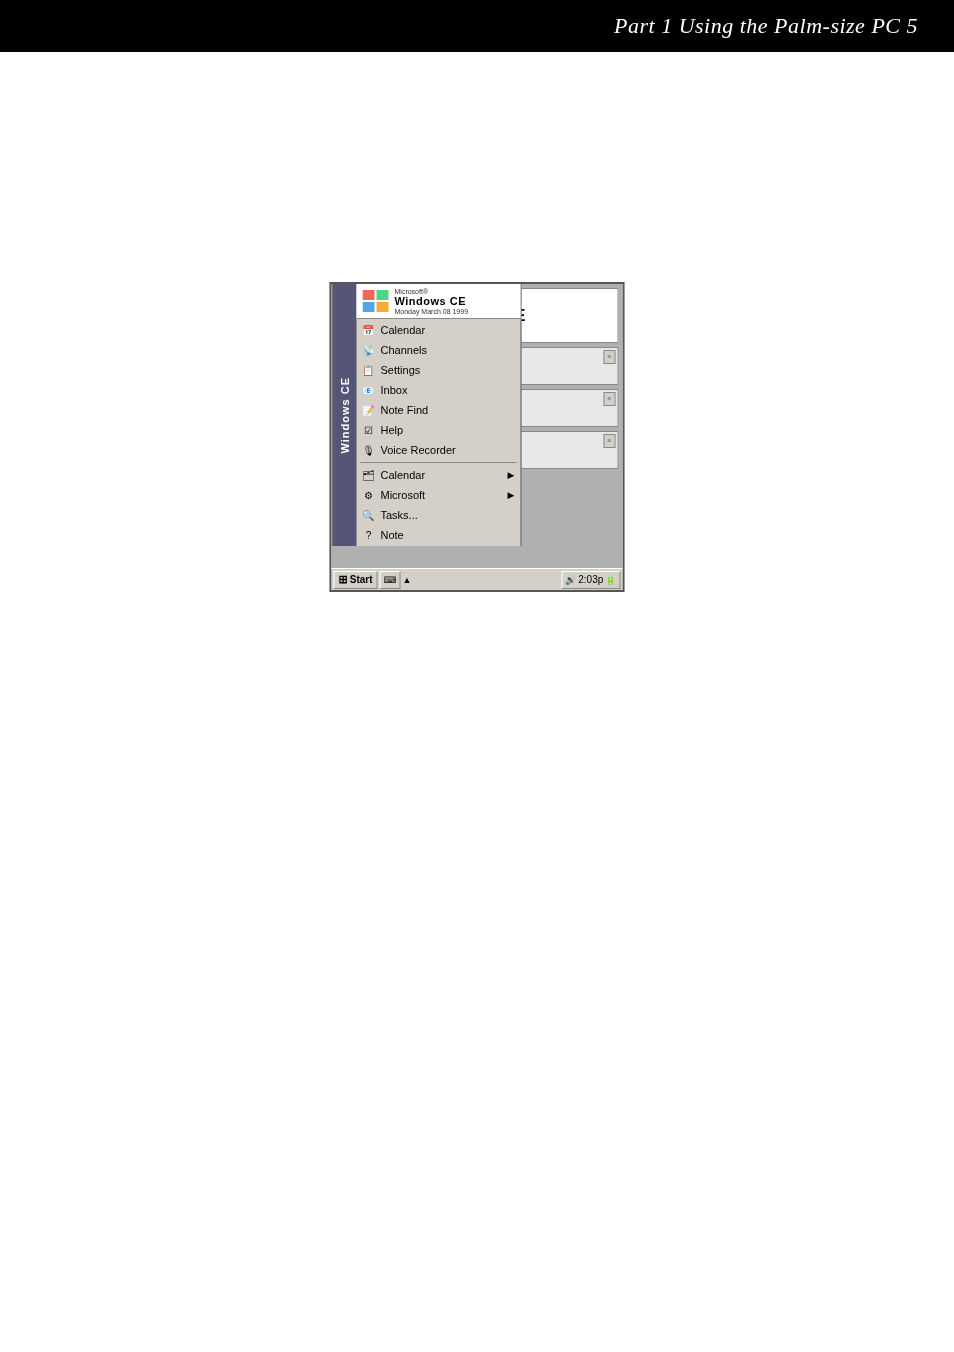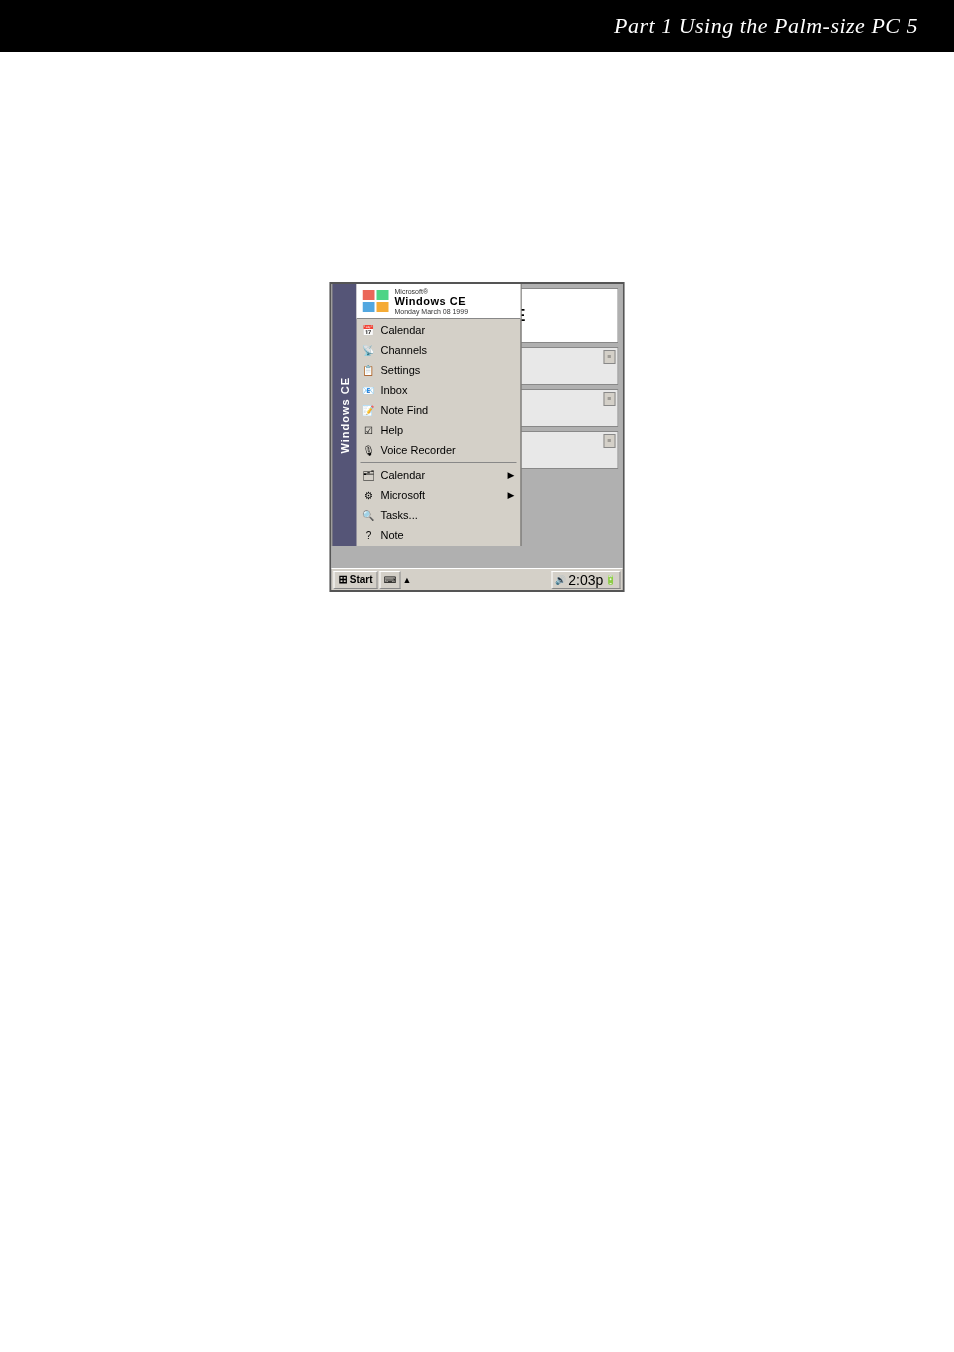--- a/index.html
+++ b/index.html
@@ -271,21 +271,21 @@
       font-family: Arial, sans-serif;
       background: #d4d0c8;
       border: 1px solid #888;
       border-top-color: #fff;
       border-left-color: #fff;
       padding: 1px 3px;
       height: 18px;
     }
 
     .taskbar-clock {
-      font-size: 14px;
+      font-size: 10px;
       font-family: Arial, sans-serif;
     }
   </style>
 </head>
 <body>
 
 <div class="page-header">
   <span class="page-header-title">Part 1  Using the Palm-size PC   5</span>
 </div>
 

